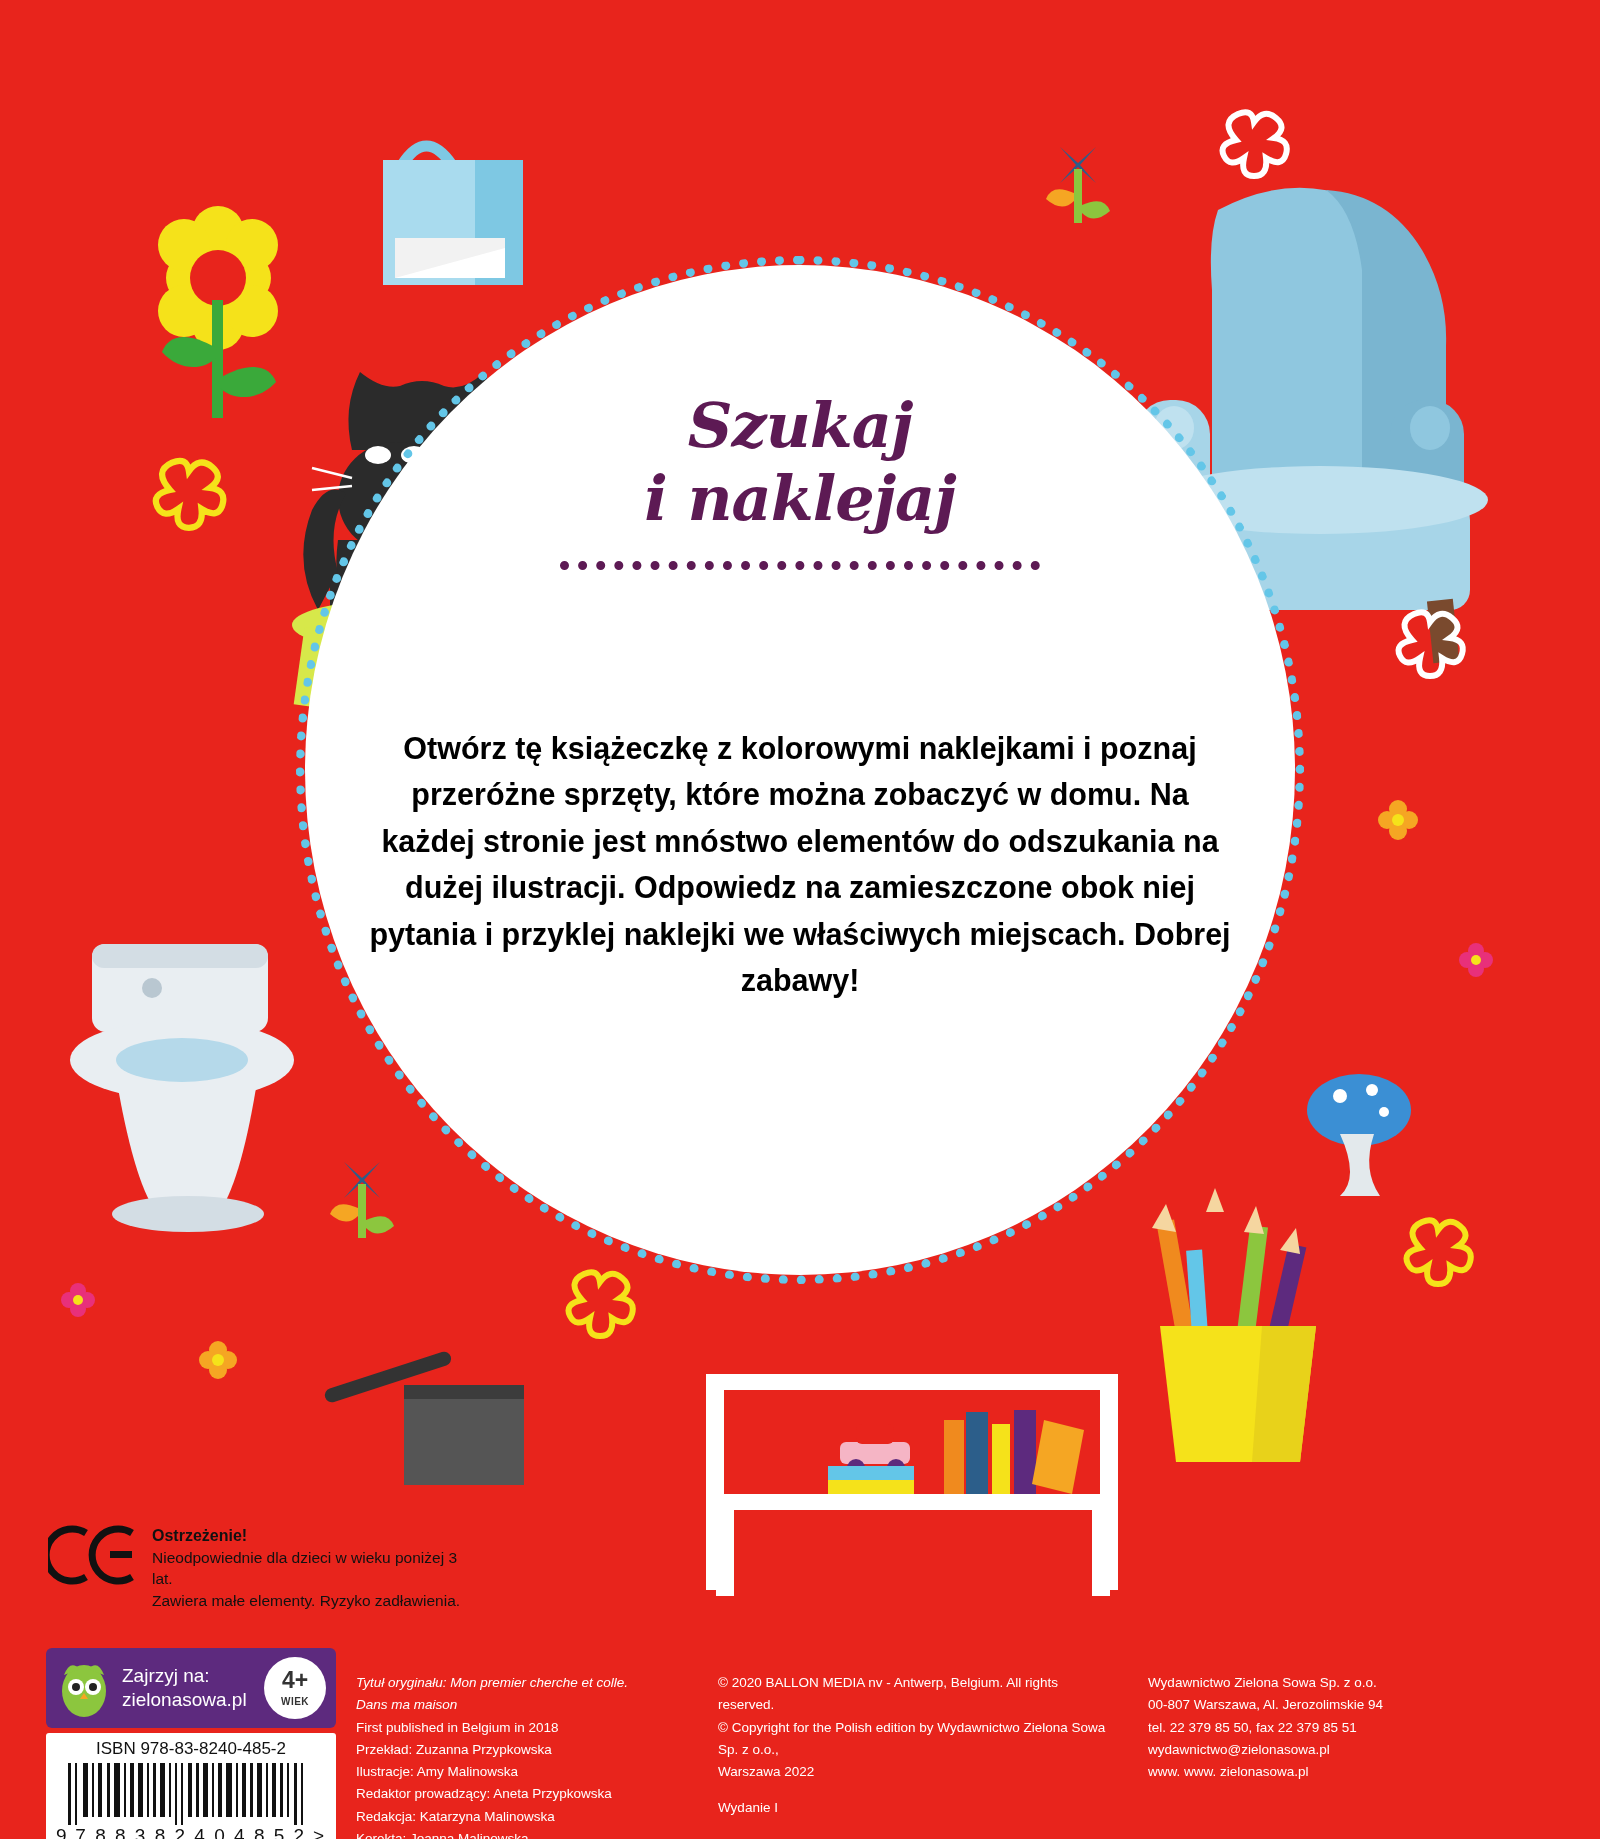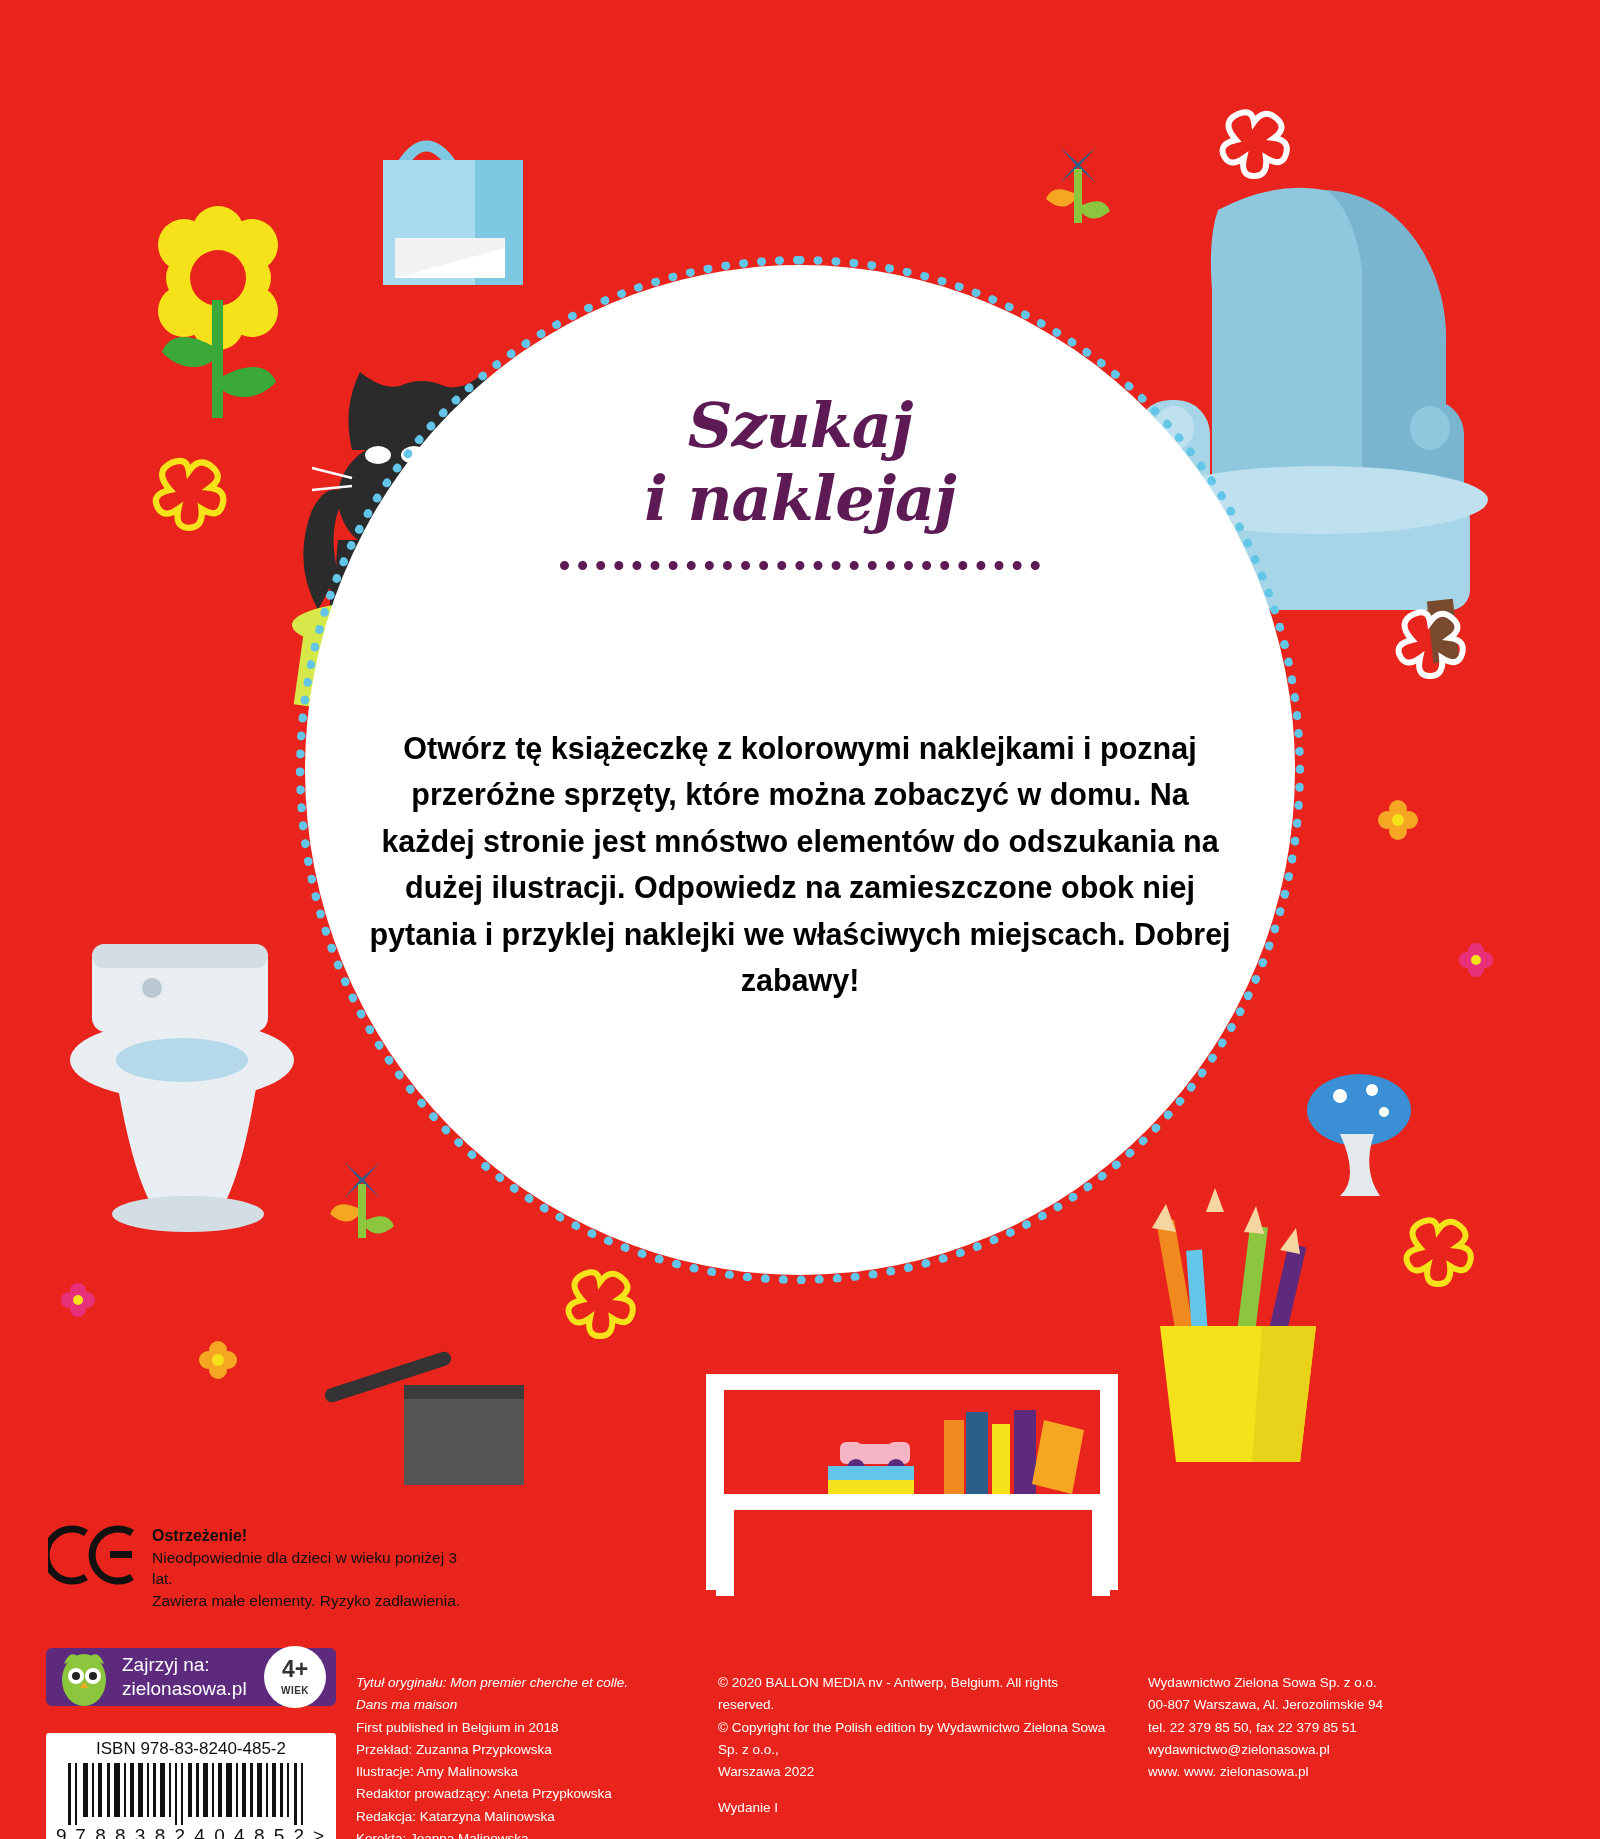--- a/index.html
+++ b/index.html
@@ -109,21 +109,21 @@
     font-size: 15.5px;
     line-height: 1.38;
   }
   .warn b { font-size: 16px; }
 
   .logo-box {
     position: absolute;
     left: 46px;
     top: 1648px;
     width: 290px;
-    height: 58px;
+    height: 80px;
     background: #5d2a7e;
     border-radius: 6px;
     display: flex;
     align-items: center;
     padding: 0 10px;
     box-sizing: border-box;
     gap: 10px;
   }
   .owl-badge {
     width: 56px;

